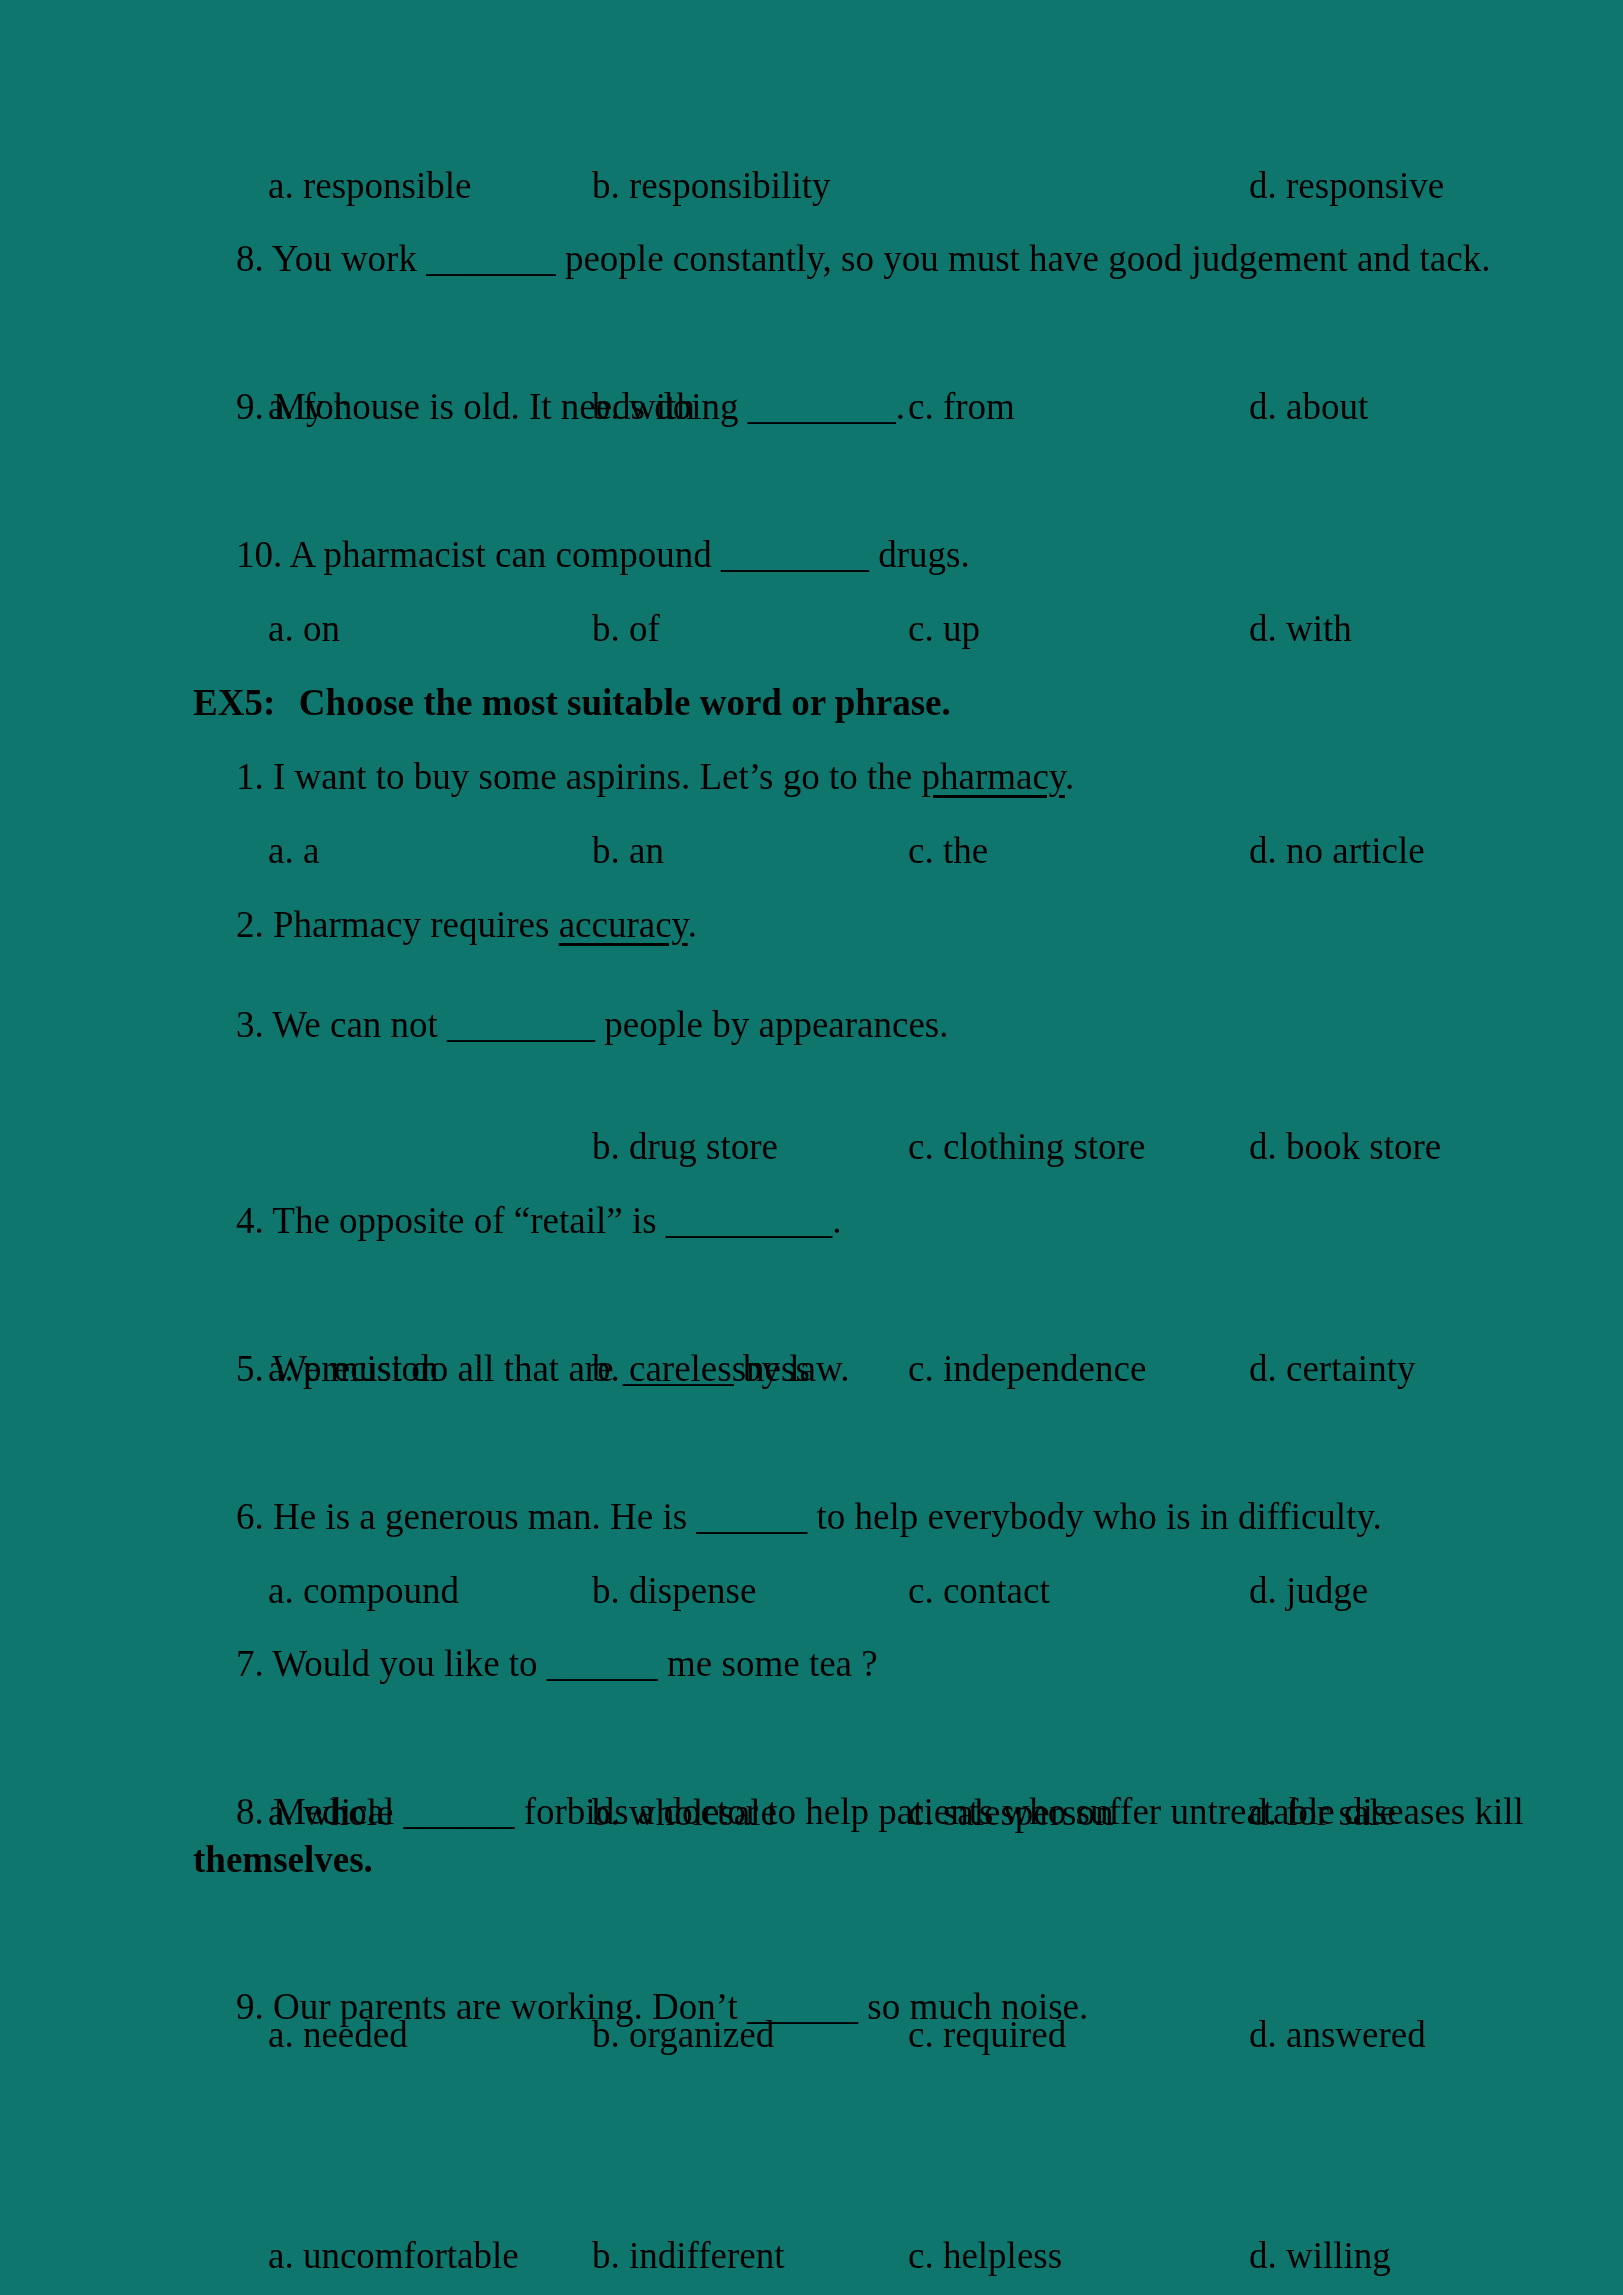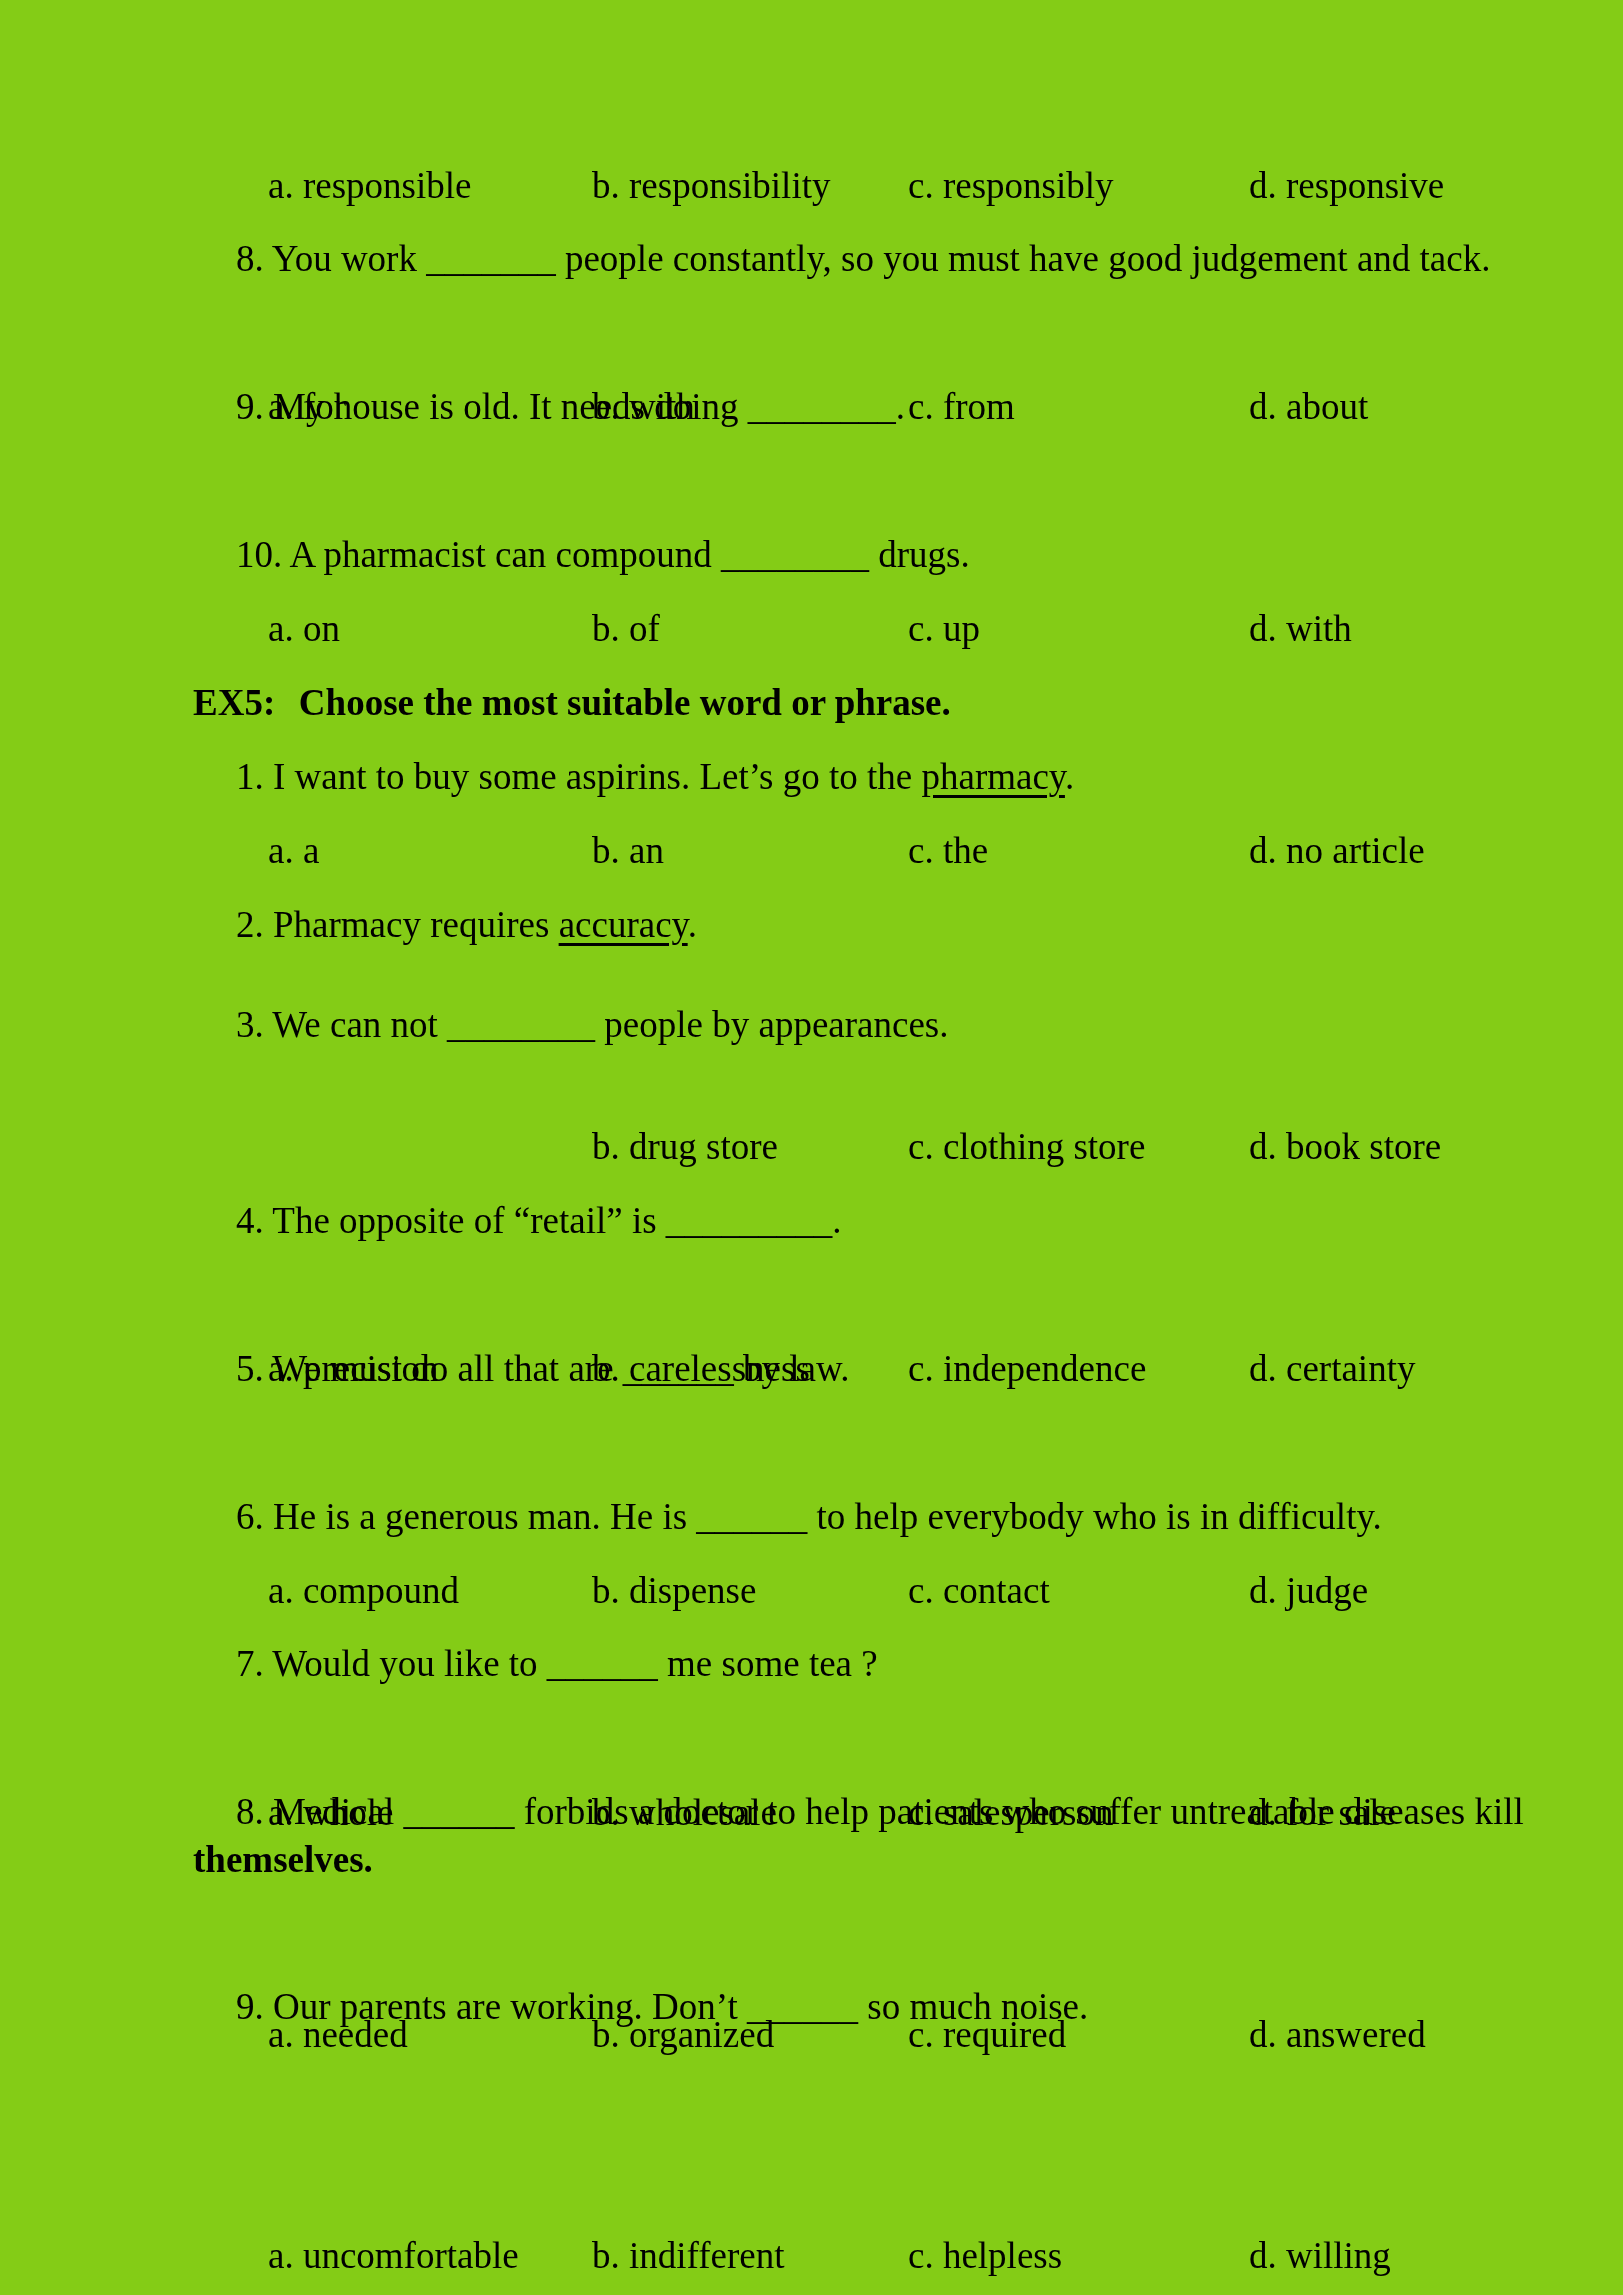--- a/index.html
+++ b/index.html
@@ -1,21 +1,21 @@
 <!DOCTYPE html>
 <html style="font-size:10.5px"><head>
 <meta charset="utf-8">
 <style>
   html,body{margin:0;padding:0;}
   body{background:#ffffff;}
   .page{
     position:relative;
     width:1623px;
     height:2295px;
-    background:#84cc16;
+    background:#0f766e;
     color:#000000;
     font-family:"Liberation Serif", serif;
     overflow:hidden;
   }
   .line{
     position:absolute;
     left:193px;
     width:1348px;
     height:74px;
     line-height:74px;
@@ -44,21 +44,20 @@
   }
 </style>
 </head>
 <body>
 
 <div class="page">
 
   <div class="line opts" style="top:149px">
     <span class="opt o-a">a. responsible</span>
     <span class="opt o-b">b. responsibility</span>
-    <span class="opt o-c">c. responsibly</span>
     <span class="opt o-d">d. responsive</span>
   </div>
 
   <div class="line q" style="top:222px">8. You work _______ people constantly, so you must have good judgement and tack.</div>
   <div class="line opts" style="top:296px">
     <span class="opt o-a">a. for</span>
     <span class="opt o-b">b. with</span>
     <span class="opt o-c">c. from</span>
     <span class="opt o-d">d. about</span>
   </div>

